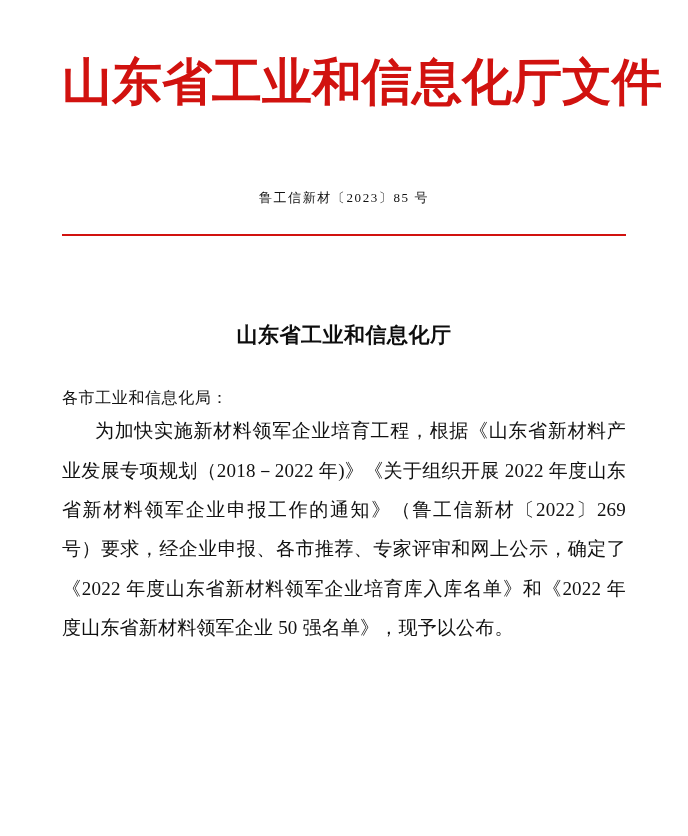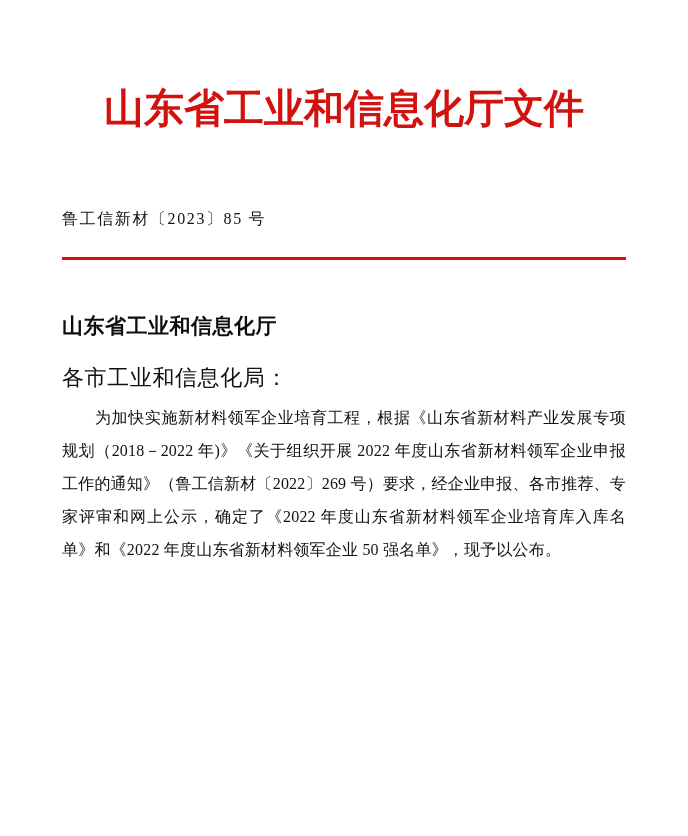--- a/index.html
+++ b/index.html
@@ -17,69 +17,70 @@
   .page {
     position: relative;
     width: 688px;
     height: 836px;
     background: #ffffff;
     box-sizing: border-box;
     padding: 0 62px;
   }
   
   .masthead {
-    margin-top: 84px;
+    margin-top: 52px;
     text-align: center;
     color: #d1120f;
     font-family: "DejaVu Serif", "Liberation Serif", serif;
     font-weight: bold;
-    font-size: 40px;
+    font-size: 50px;
     line-height: 1.18;
     letter-spacing: 0px;
     white-space: nowrap;
   }
   
   .doc-number {
     margin-top: 78px;
-    text-align: left;
-    font-size: 16px;
+    text-align: center;
+    font-size: 13px;
     letter-spacing: 1.6px;
     color: #111;
     font-family: "Liberation Serif", serif;
   }
   
   .red-rule {
     margin-top: 27px;
     height: 2.4px;
     background: #d1120f;
     width: 100%;
   }
   
   .title-block {
-    margin-top: 46px;
+    margin-top: 79px;
+    text-align: center;
     font-weight: bold;
     font-size: 21px;
     line-height: 1.95;
     color: #0d0d0d;
     font-family: "DejaVu Serif", "Liberation Serif", serif;
     letter-spacing: 0.5px;
   }
   .title-line {
     white-space: nowrap;
   }
   
   .salutation {
-    margin-top: 16px;
-    font-size: 22px;
+    margin-top: 32px;
+    font-size: 16px;
     letter-spacing: 0.6px;
     color: #111;
   }
   .body-para {
-    margin-top: 8px;
-    font-size: 16px;
+    margin-top: 2px;
+    font-size: 19px;
     line-height: 2.07;
     text-align: justify;
     text-align-last: left;
     text-justify: inter-character;
     letter-spacing: 0.2px;
     color: #111;
     text-indent: 33px;
   }
 </style>
 </head>

